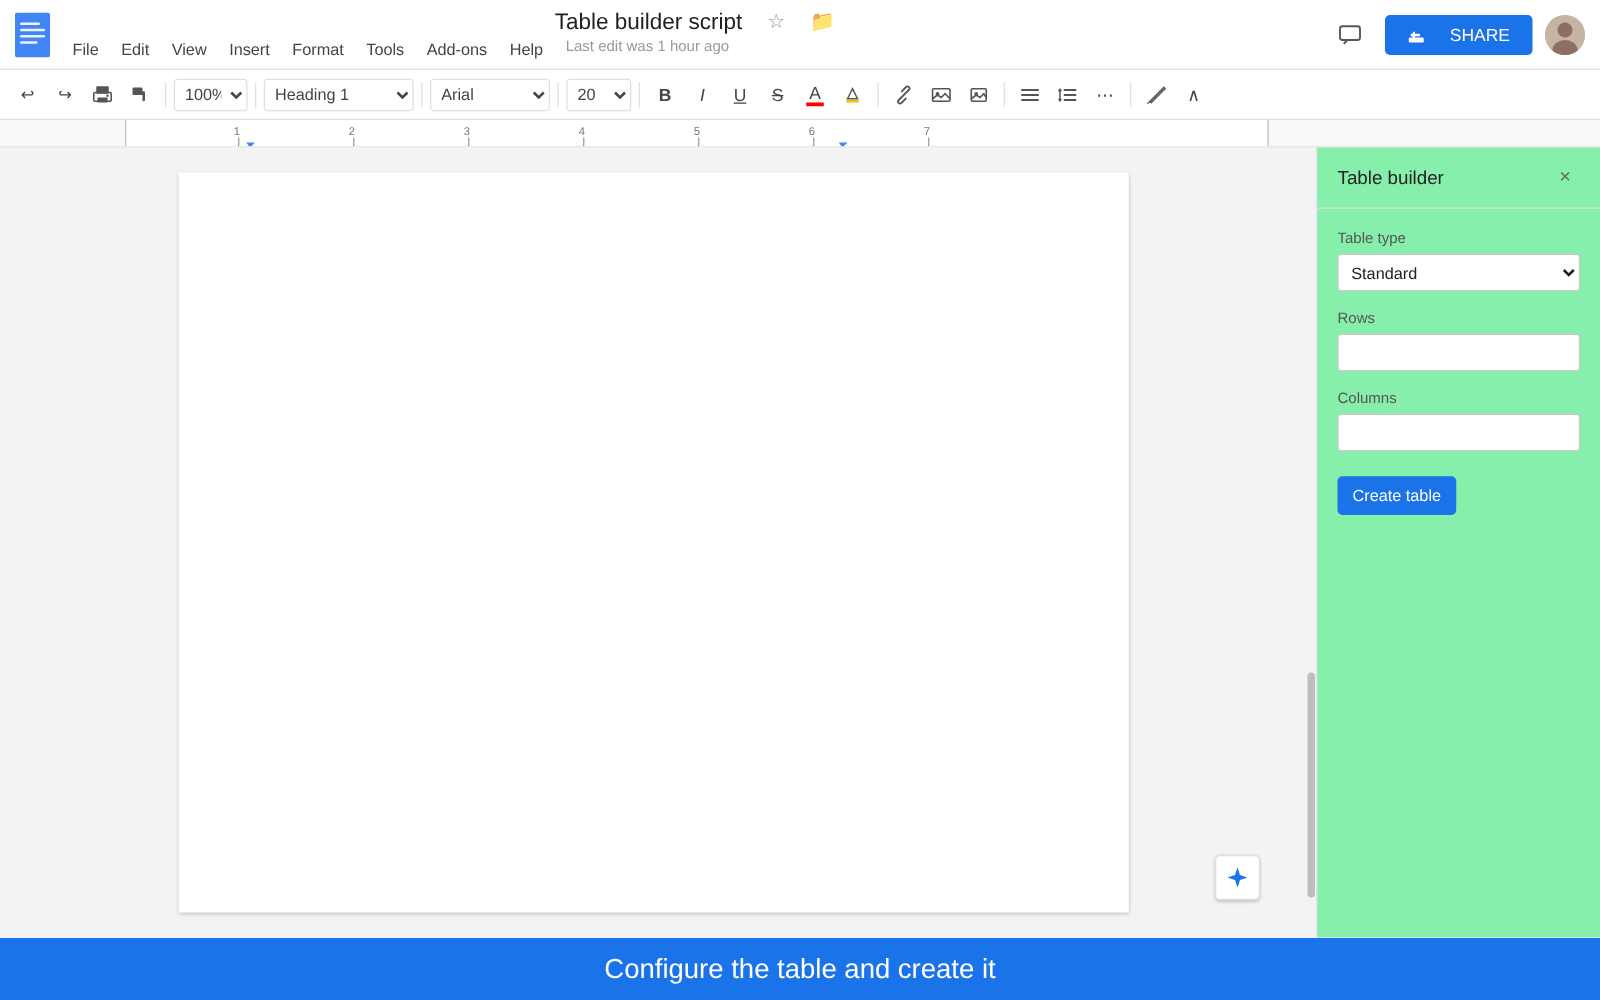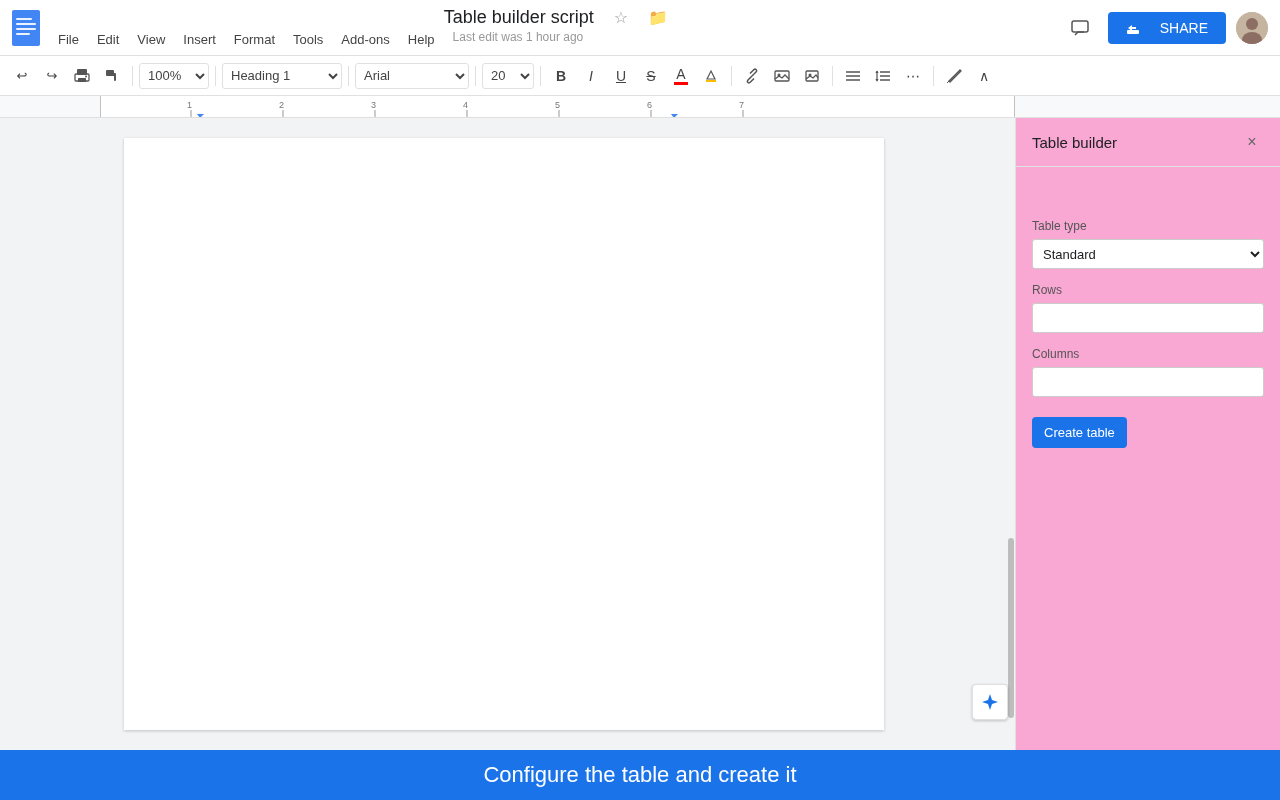--- a/index.html
+++ b/index.html
@@ -130,23 +130,23 @@
     .tb-select {
       height: 26px;
       border: 1px solid #e0e0e0;
       border-radius: 3px;
       background: #fff;
       font-size: 13px;
       color: #444;
       padding: 0 4px;
       cursor: pointer;
     }
-    #zoom-select { width: 70px; }
+    #zoom-select { width: 59px; }
     #heading-select { width: 120px; }
-    #font-select { width: 114px; }
+    #font-select { width: 96px; }
     #size-select { width: 52px; }
 
     .tb-icon-btn {
       width: 28px;
       height: 28px;
       border: none;
       background: none;
       cursor: pointer;
       border-radius: 3px;
       display: flex;
@@ -211,26 +211,25 @@
       height: 180px;
       background: #bdbdbd;
       border-radius: 3px;
       position: absolute;
       top: 420px;
       left: 1px;
     }
 
     
     #side-panel {
-      width: 265px;
-      background: #f9a8d4;
+      width: 227px;
+      background: #86efac;
       border-left: 1px solid #e0e0e0;
       display: flex;
       flex-direction: column;
-      gap: 36px;
     }
     #side-panel-header {
       display: flex;
       align-items: center;
       justify-content: space-between;
       padding: 12px 16px;
       border-bottom: 1px solid #e0e0e0;
     }
     #side-panel-title {
       font-size: 15px;

